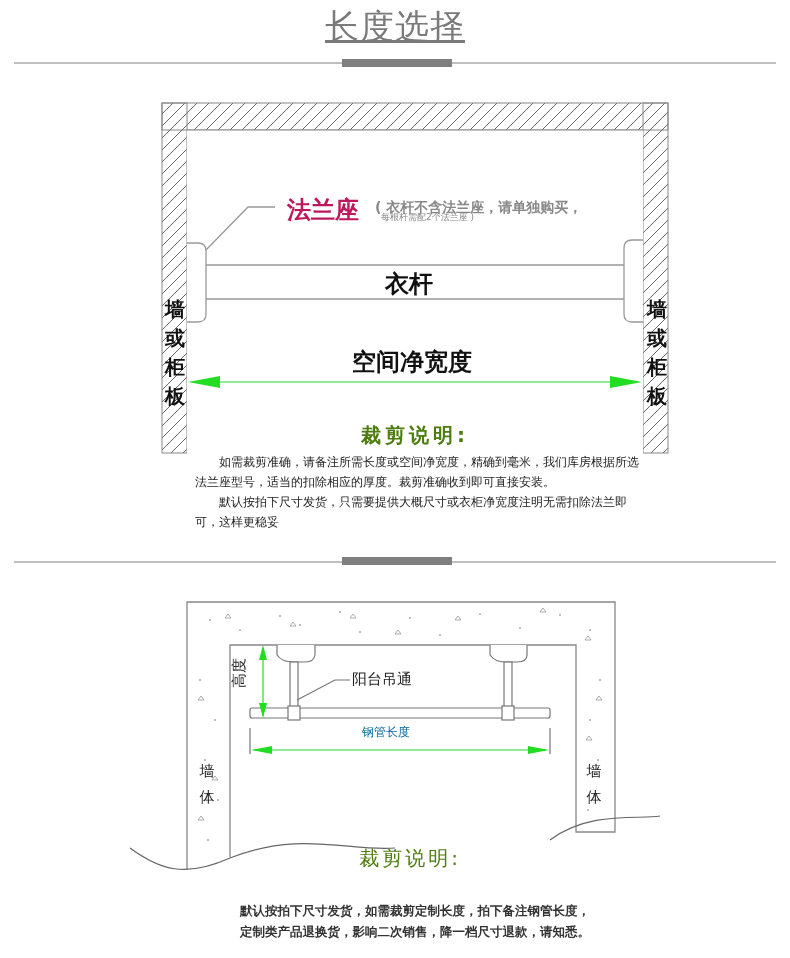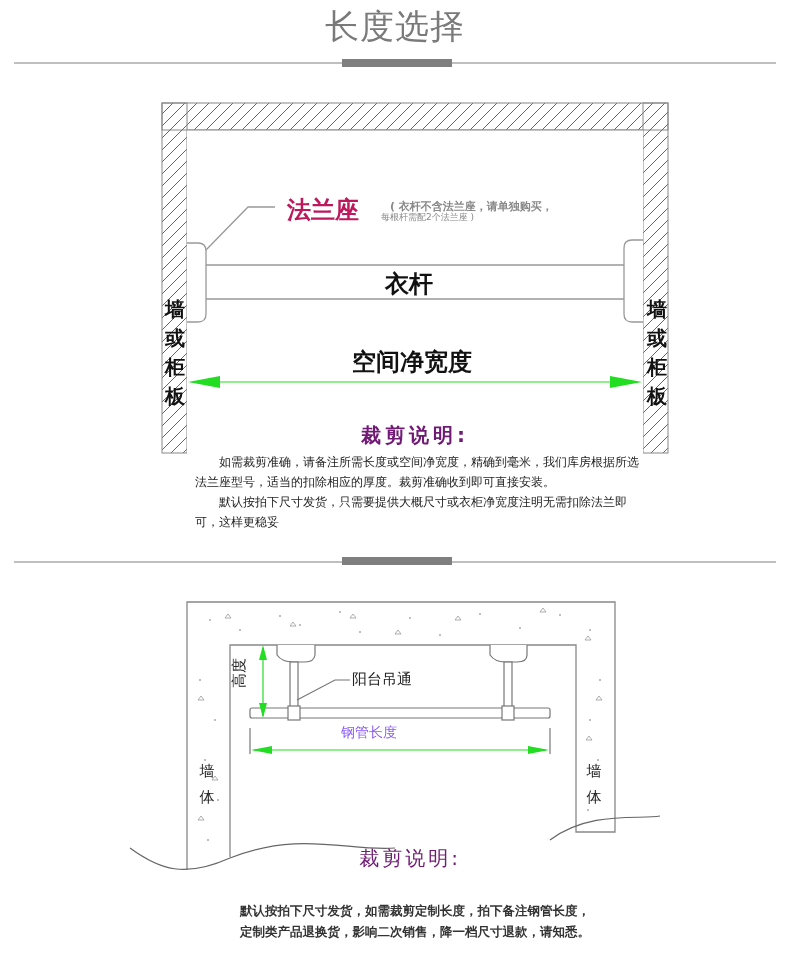--- a/index.html
+++ b/index.html
@@ -1,23 +1,23 @@
 <!DOCTYPE html>
 <html><head>
 <meta charset="utf-8">
 <style>
   html, body { margin:0; padding:0; background:#ffffff; }
   body { width:790px; height:958px; position:relative; overflow:hidden;
          font-family:"DejaVu Sans", sans-serif; }
   .abs { position:absolute; }
   .title { left:0; width:790px; top:4px; text-align:center; font-size:34px; color:#7a7a7a;
-           letter-spacing:1px; font-weight:normal; }
+           letter-spacing:1px; font-weight:normal;text-decoration:underline; }
   .sep-line { height:2px; background:#bfbfbf; }
   .sep-bar { height:8px; background:#7f7f7f; }
-  .cut-title { color:#701a75; font-weight:bold; text-align:center; }
+  .cut-title { color:#4d7c0f; font-weight:bold; text-align:center; }
   .note1 { left:195px; width:455px; font-size:12px; line-height:20px; color:#222; }
   .note1 p { margin:0; text-indent:2em; }
   .note2 { left:215px; width:400px; font-size:12.5px; line-height:21px; color:#333;
            font-weight:bold; text-align:center; }
 </style>
 </head>
 <body>
 
 <div class="abs title">长度选择</div>
 <div class="abs sep-line" style="left:14px;top:62px;width:762px;"></div>
@@ -46,21 +46,21 @@
   <line x1="206" y1="299" x2="624" y2="299" stroke="#999" stroke-width="1.5"></line>
 
   <polyline points="206,250 248,207 275,207" fill="none" stroke="#999" stroke-width="1.3"></polyline>
 
   <line x1="200" y1="382" x2="630" y2="382" stroke="#22dd22" stroke-width="1.2"></line>
   <path d="M188,382 L220,376 L220,388 z" fill="#22dd22"></path>
   <path d="M642,382 L610,376 L610,388 z" fill="#22dd22"></path>
 </svg>
 
 <div class="abs" style="left:287px;top:194px;font-size:24px;font-weight:bold;color:#be185d;">法兰座</div>
-<div class="abs" style="left:390px;top:199px;font-size:11px;color:#888;font-weight:bold;">( 衣杆不含法兰座，请单独购买，</div>
+<div class="abs" style="left:375px;top:199px;font-size:14px;color:#888;font-weight:bold;">( 衣杆不含法兰座，请单独购买，</div>
 <div class="abs" style="left:369px;top:211px;font-size:9px;color:#888;font-weight:normal;margin-left:12px;">每根杆需配2个法兰座 )</div>
 <div class="abs" style="left:385px;top:268px;font-size:24px;font-weight:bold;color:#111;">衣杆</div>
 <div class="abs" style="left:352px;top:346px;font-size:24px;font-weight:bold;color:#111;">空间净宽度</div>
 
 <div class="abs" style="left:163px;top:295px;width:24px;font-size:20px;font-weight:bold;line-height:29px;color:#111;text-align:center;">
   <div>墙</div>
   <div>或</div>
   <div>柜</div>
   <div>板</div>
 </div>
@@ -143,21 +143,21 @@
 
   <line x1="250" y1="728" x2="250" y2="754" stroke="#777" stroke-width="1.2"></line>
   <line x1="550" y1="728" x2="550" y2="754" stroke="#777" stroke-width="1.2"></line>
   <line x1="254" y1="750" x2="546" y2="750" stroke="#22dd22" stroke-width="1.2"></line>
   <path d="M251,750 L272,746 L272,754 z" fill="#22dd22"></path>
   <path d="M549,750 L528,746 L528,754 z" fill="#22dd22"></path>
 </svg>
 
 <div class="abs" style="left:352px;top:670px;font-size:15px;color:#222;font-family:'DejaVu Serif', serif;">阳台吊通</div>
 <div class="abs" style="left:230px;top:688px;font-size:15px;color:#222;font-family:'DejaVu Serif', serif;transform:rotate(-90deg);transform-origin:left top;">高度</div>
-<div class="abs" style="left:341px;top:724px;font-size:14px;color:#8b5cf6;font-family:'DejaVu Serif', serif;">钢管长度</div>
+<div class="abs" style="left:362px;top:724px;font-size:12px;color:#0369a1;font-family:'DejaVu Serif', serif;">钢管长度</div>
 
 <div class="abs" style="left:196px;top:758px;width:22px;font-size:15px;line-height:26px;text-align:center;color:#222;font-family:'DejaVu Serif', serif;">
   <div>墙</div>
   <div>体</div>
 </div>
 <div class="abs" style="left:583px;top:758px;width:22px;font-size:15px;line-height:26px;text-align:center;color:#222;font-family:'DejaVu Serif', serif;">
   <div>墙</div>
   <div>体</div>
 </div>
 

